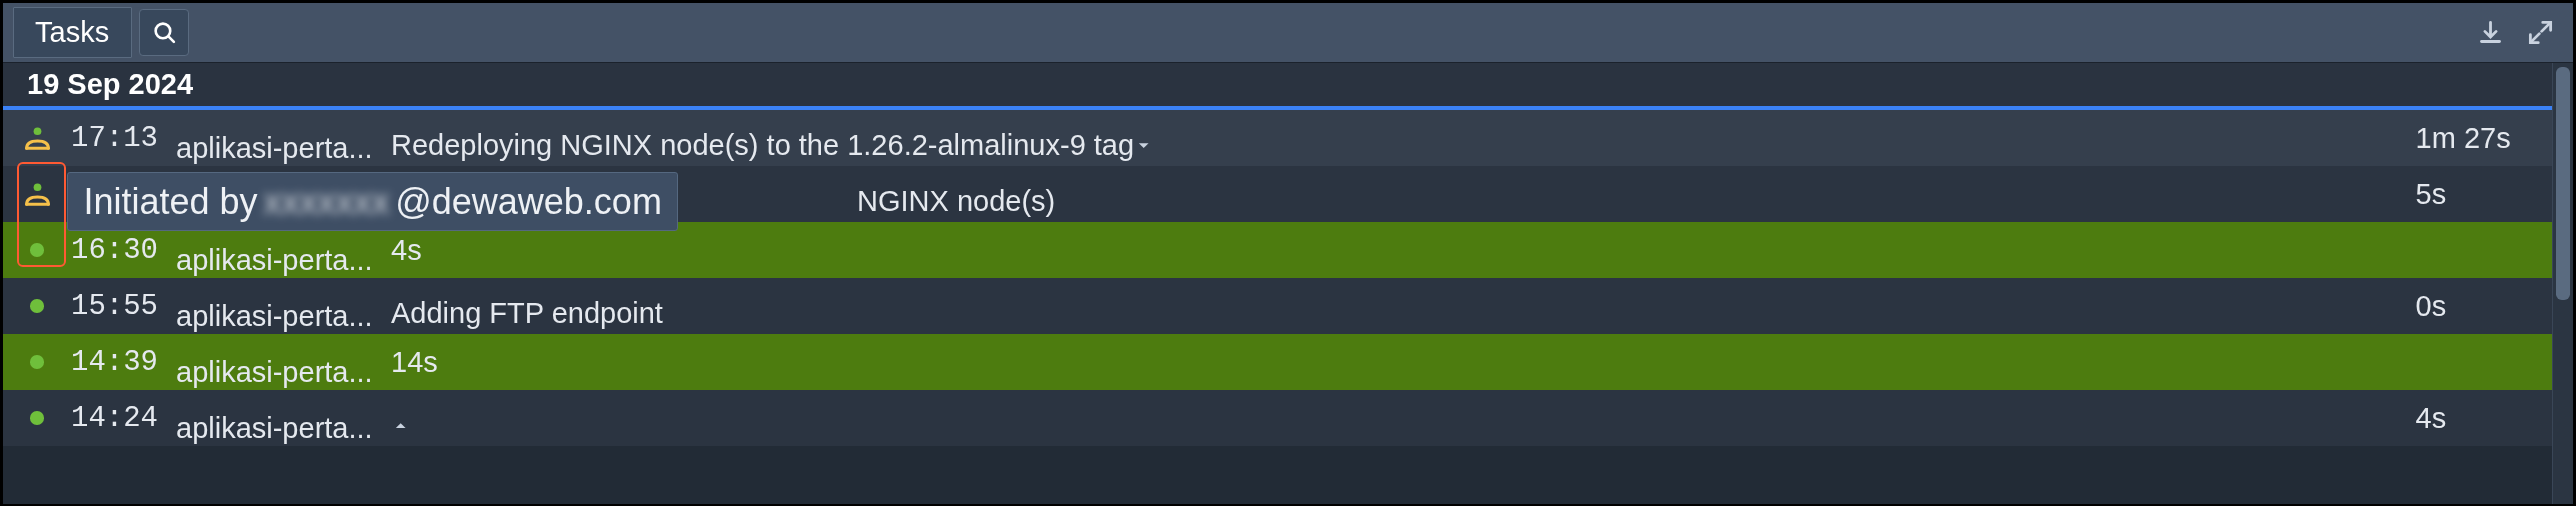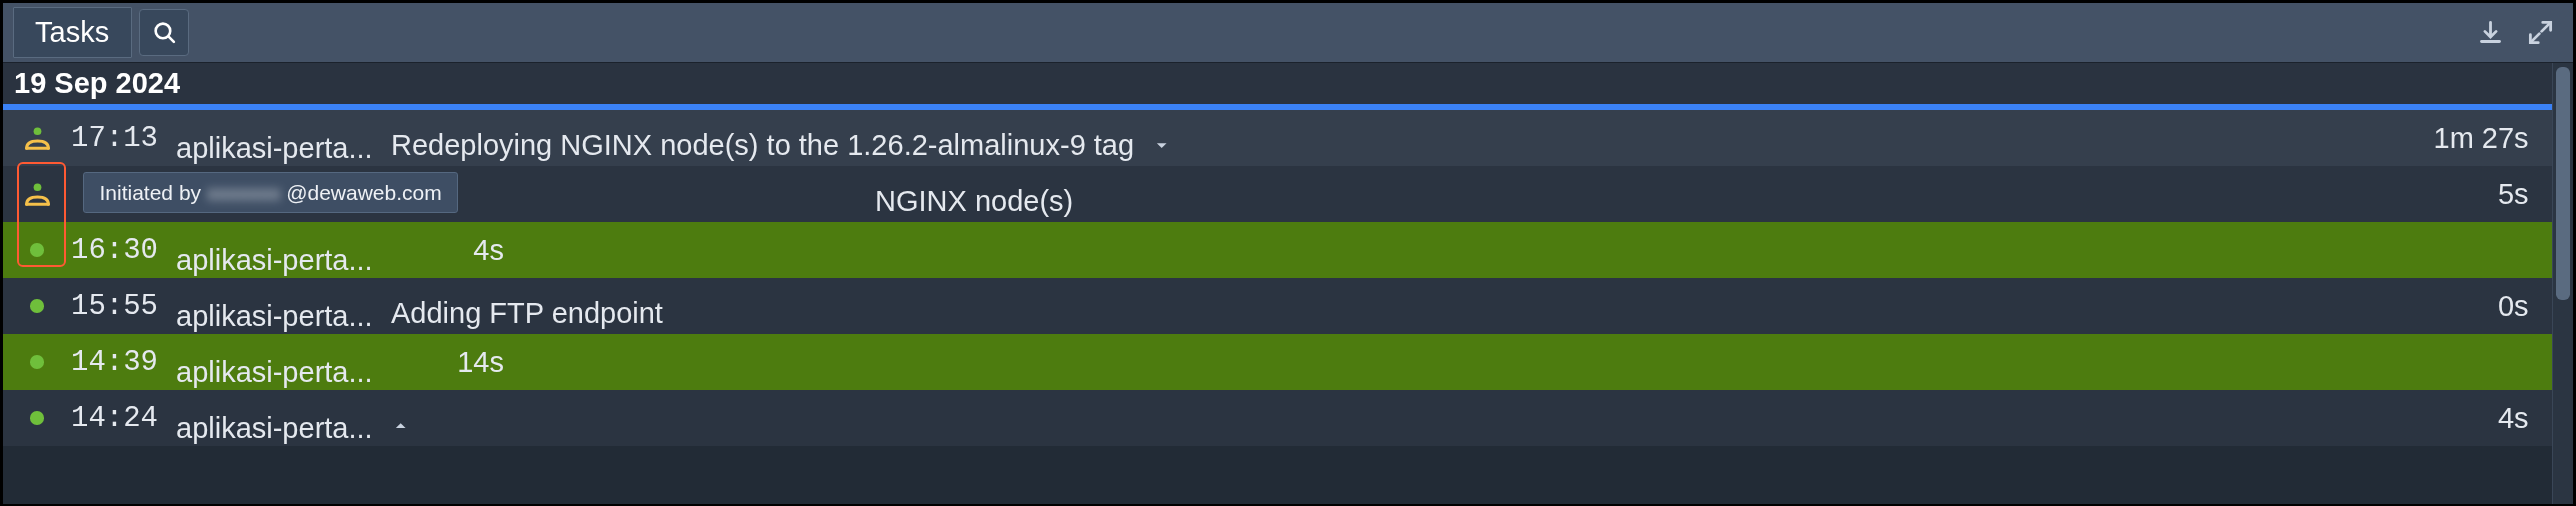--- a/index.html
+++ b/index.html
@@ -91,26 +91,26 @@
     margin: 3.9px auto 0;
     height: 233px;
     background: #5a6b80;
     border-radius: 5.8px;
   }
   
   .date-header {
     height: 47px;
     display: flex;
     align-items: center;
-    padding: 0 11px;
+    padding: 0 24px;
     font-size: 29px;
     font-weight: 700;
     color: #fff;
     background: #2a3340;
-    border-bottom: 6px solid #3b82f6;
+    border-bottom: 4px solid #3b82f6;
   }
   
   .task-row {
     height: 56px;
     display: flex;
     align-items: center;
     font-size: 29px;
     color: #e5e9ef;
     position: relative;
   }
@@ -157,47 +157,47 @@
     width: 215px;
     flex-shrink: 0;
     white-space: nowrap;
     overflow: hidden;
     text-overflow: ellipsis;
     margin-top: 20px;
   }
   .desc-cell {
     flex: 1;
     display: flex;
-    gap: 18px;
+    gap: 0;
     white-space: nowrap;
     overflow: hidden;
     text-overflow: ellipsis;
     padding-right: 19.4px;
     margin-top: 15px;
   }
   .duration-cell {
     width: 136px;
-    text-align: right;
+    text-align: left;
     flex-shrink: 0;
     padding-right: 23px;
   }
   .caret {
     display: inline-flex;
     align-items: center;
     justify-content: center;
     color: #c9d2df;
   }
   
   .tooltip {
     position: absolute;
-    left: 80px;
+    left: 64px;
     top: 5.8px;
     background: #3e4e64;
     color: #eef1f5;
-    font-size: 21px;
+    font-size: 36px;
     padding: 7.8px 15.5px;
     border-radius: 2.9px;
     border: 1px solid #556880;
     white-space: nowrap;
     z-index: 60;
     display: flex;
     align-items: center;
     gap: 5.8px;
   }
   .blur {

